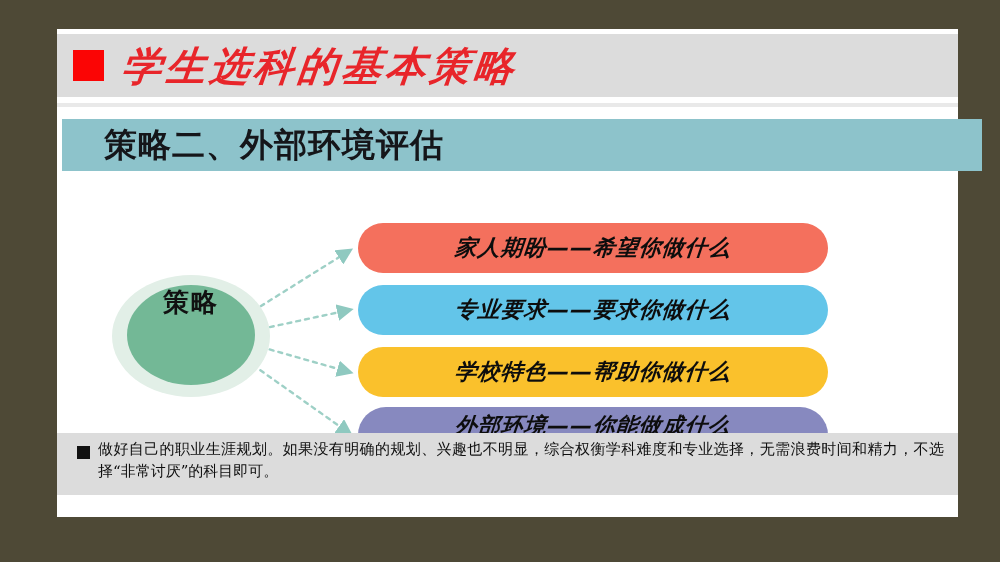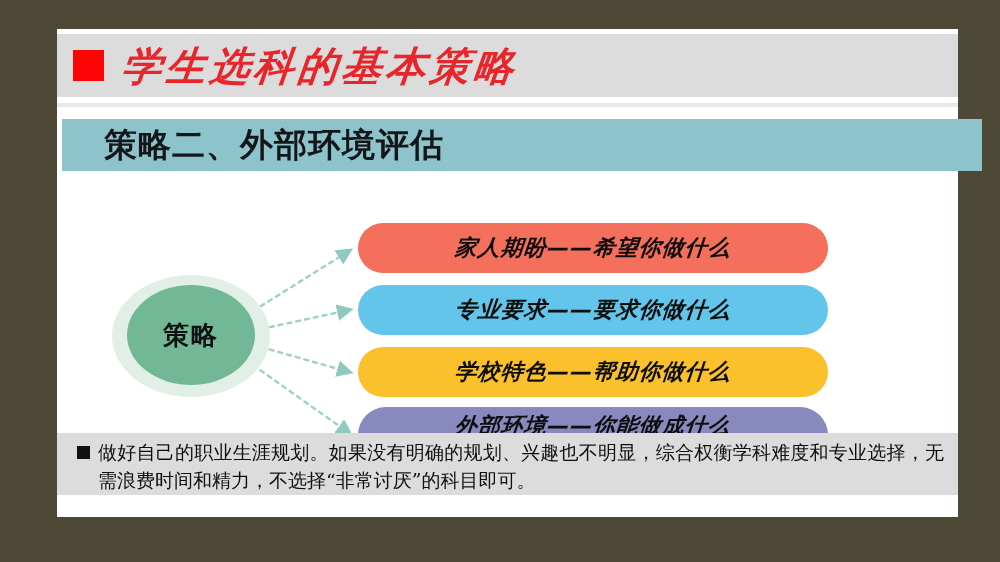--- a/index.html
+++ b/index.html
@@ -66,21 +66,21 @@
 
   .halo{
     position:absolute;left:55px;top:96px;
     width:158px;height:122px;border-radius:50%;
     background:#e2efe7;
   }
   .core{
     position:absolute;left:70px;top:106px;
     width:128px;height:100px;border-radius:50%;
     background:#73b896;
-    display:flex;align-items:center;justify-content:center;
+    display:flex;justify-content:center;
   }
   .core-label{
     font-family:"DejaVu Sans","Liberation Sans",sans-serif;
     font-weight:bold;font-size:26px;color:#111;letter-spacing:2px;
   }
 
   .arrows{position:absolute;left:0;top:0;width:901px;height:280px;}
 
   
   .pill{
@@ -114,21 +114,21 @@
     width:901px;height:62px;
     background:#dcdcdc;
     display:flex;align-items:flex-start;
   }
   .note-bullet{
     width:13px;height:13px;background:#111;
     margin:13px 8px 0 20px;flex:0 0 auto;
   }
   .note-text{
     font-family:"DejaVu Serif","Liberation Serif",serif;
-    font-size:19px;color:#0f0f0f;line-height:1.45;
+    font-size:15px;color:#0f0f0f;line-height:1.45;
     padding-top:6px;padding-right:14px;
     text-align:justify;
   }
 </style>
 </head>
 <body>
 
 <div id="stage">
 
   <div class="slide">

